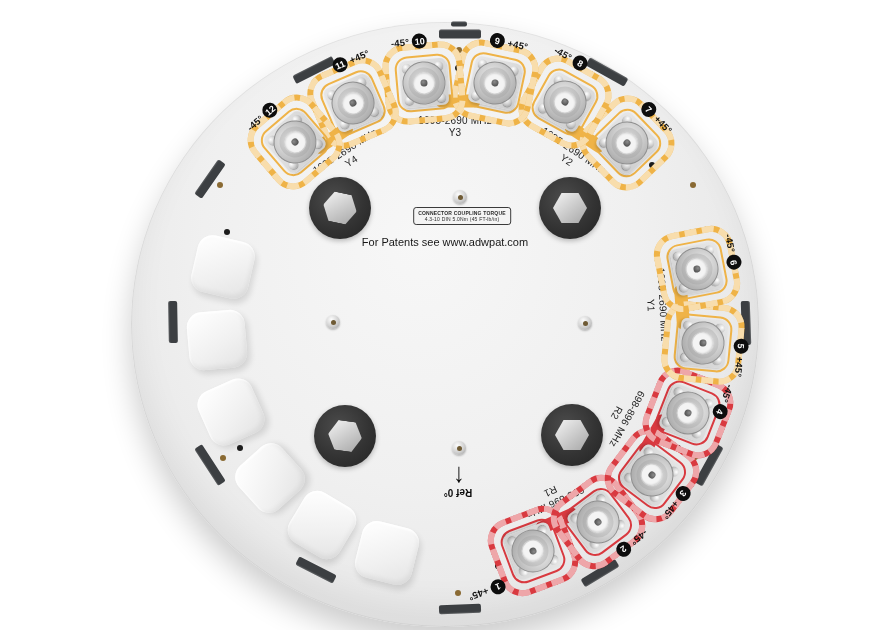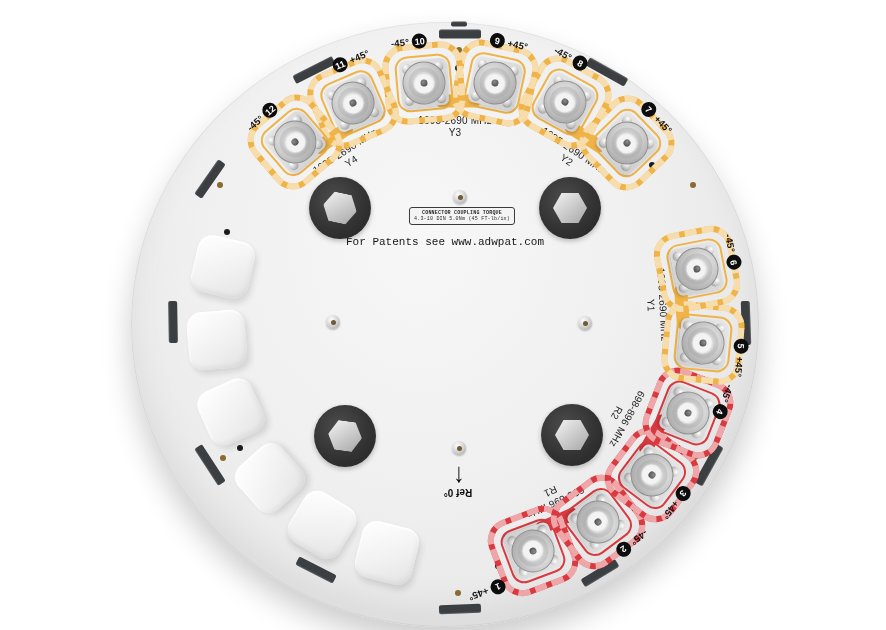--- a/index.html
+++ b/index.html
@@ -1,19 +1,19 @@
 <!DOCTYPE html>
 <html><head>
 <meta charset="utf-8">
 <style>
   html,body{margin:0;padding:0;background:#fff;}
   #stage{position:relative;width:886px;height:630px;background:#ffffff;overflow:hidden;
          font-family:"Liberation Sans",sans-serif;}
   .abs{position:absolute;}
-  .ctr{transform:translate(-50%,-50%);font-family:Liberation Mono, monospace;}
+  .ctr{transform:translate(-50%,-50%);}
   .disc{left:131px;top:22px;width:628px;height:605px;border-radius:50%;
         background:radial-gradient(ellipse at 46% 36%, #f7f7f7 0%, #f0f0f0 45%, #e9e9e9 70%, #e0e0e0 88%, #d3d3d3 100%);
         box-shadow:0 16px 30px rgba(0,0,0,.20), inset 0 0 0 1px rgba(0,0,0,.05), inset 0 -20px 34px rgba(0,0,0,.06);}
   .tick{background:#3c3f42;border-radius:2px;box-shadow:inset 0 1px 1px rgba(255,255,255,.15);}
   .cap{width:58px;height:58px;border-radius:15px;
        background:linear-gradient(150deg,#fcfcfc 15%,#f0f0f0 60%,#e3e3e3 100%);
        box-shadow:3px 4px 6px rgba(0,0,0,.12), inset 1px 2px 2px rgba(255,255,255,.9), inset -2px -3px 5px rgba(0,0,0,.05);}
   .dot{width:6px;height:6px;border-radius:50%;}
   .screw{width:14px;height:14px;border-radius:50%;
          background:radial-gradient(circle at 38% 32%,#fdfdfd,#cfcfcf 55%,#9c9c9c);

